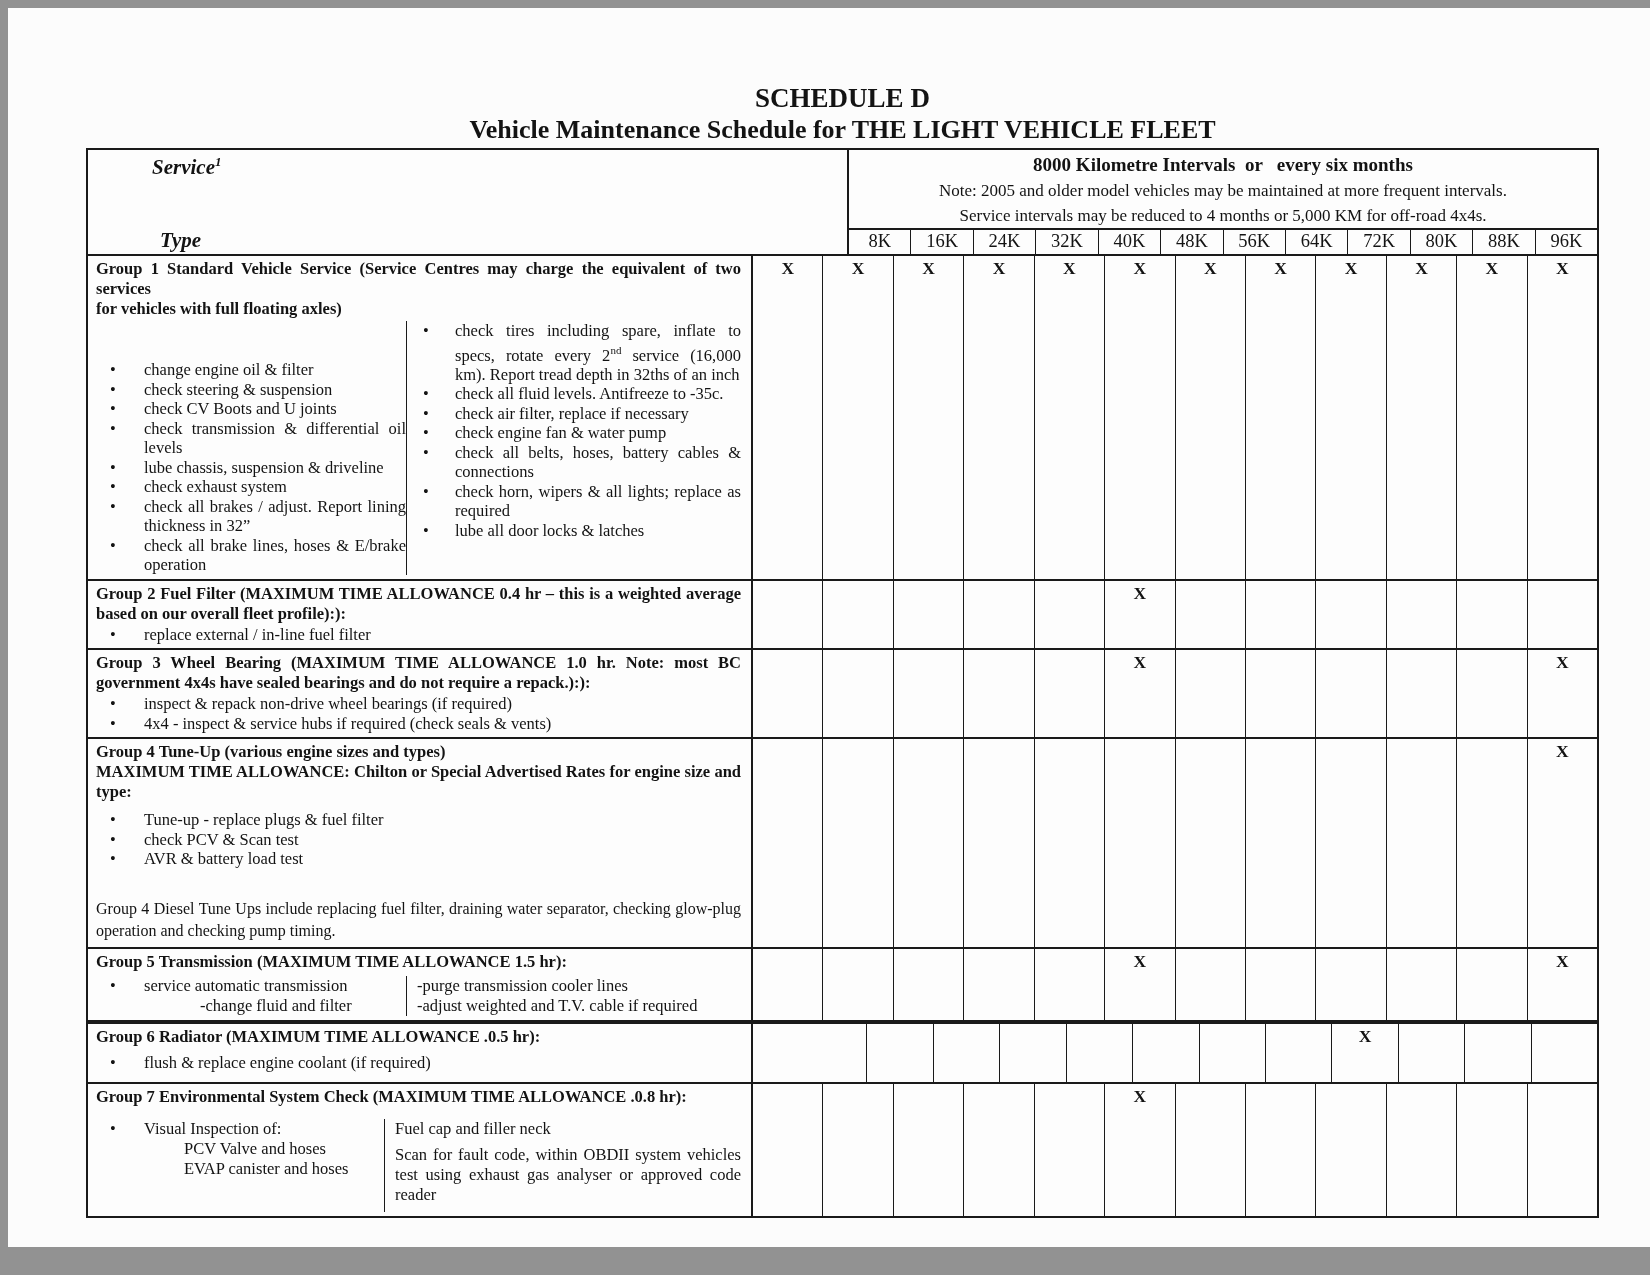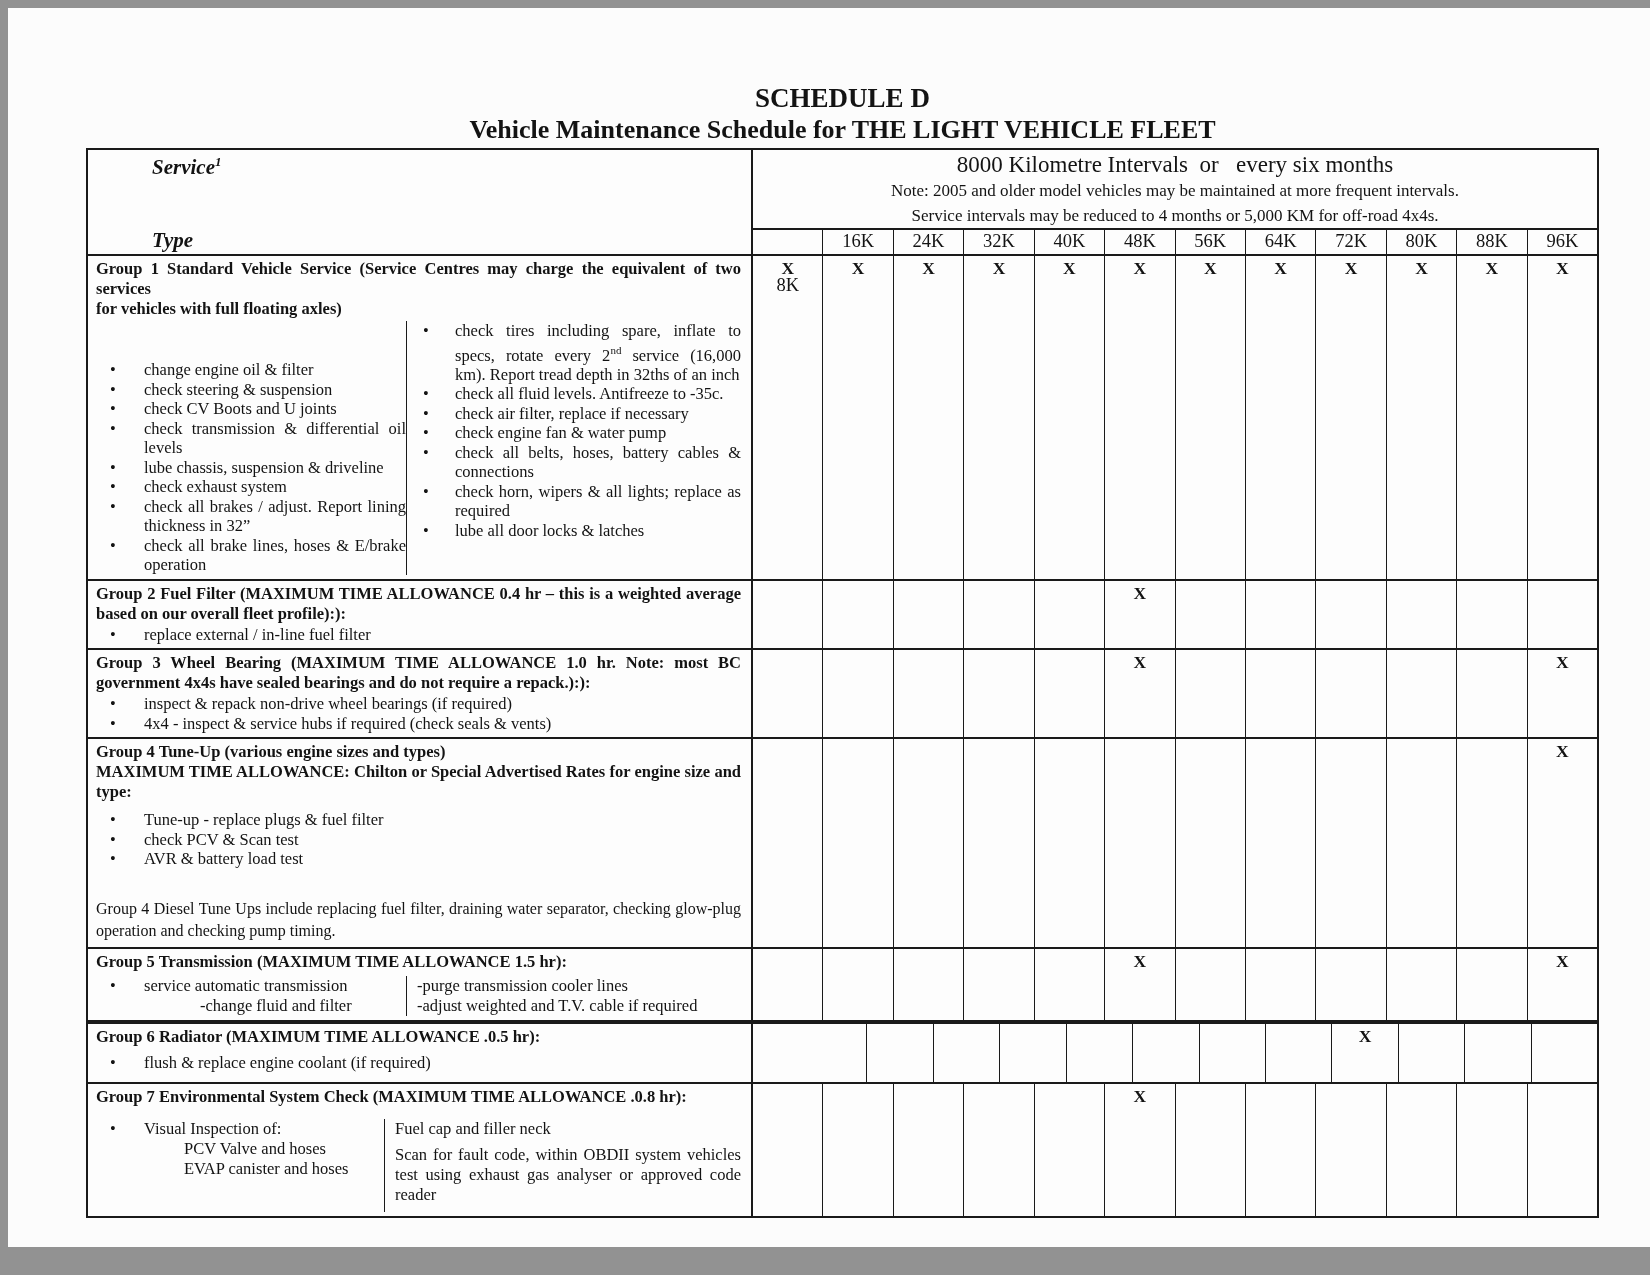--- a/index.html
+++ b/index.html
@@ -16,31 +16,31 @@
   
   .titles{width:1513px;margin-left:34px;padding-top:74px;text-align:center;font-weight:bold;}
   .t1{font-size:27px;line-height:32px;}
   .t2{font-size:26px;line-height:32px;margin-bottom:2px;}
   
   .mtable{
     margin-left:34px;width:1513px;box-sizing:border-box;
     border:2px solid #1a1a1a;background:#fdfdfd;
   }
   .thead{display:flex;height:104px;}
-  .desc-col{width:665px;box-sizing:border-box;border-right:2px solid #1a1a1a;position:relative;}
+  .desc-col{width:761px;box-sizing:border-box;border-right:2px solid #1a1a1a;position:relative;}
   .service{margin:4px 0 0 64px;font-style:italic;font-weight:bold;font-size:21px;}
   .service sup{font-size:13px;}
-  .type{position:absolute;left:64px;bottom:1px;font-style:italic;font-weight:bold;font-size:21px;}
+  .type{position:absolute;left:72px;bottom:1px;font-style:italic;font-weight:bold;font-size:21px;}
   .head-right{flex:1;display:flex;flex-direction:column;min-width:0;}
   .ihead{height:80px;box-sizing:border-box;border-bottom:2px solid #1a1a1a;text-align:center;padding-top:2px;}
-  .ititle{font-weight:normal;font-size:23px;line-height:26px;white-space:pre-wrap;}
+  .ititle{font-weight:bold;font-size:19px;line-height:26px;white-space:pre-wrap;}
   .inote{font-size:17px;line-height:25px;}
   .kbar{flex:1;display:flex;}
   .kcell{flex:1;text-align:center;font-size:18.5px;line-height:23px;border-left:1px solid #1a1a1a;}
-  .kcell:first-child{border-left:none;margin-top:44px;}
+  .kcell:first-child{border-left:none;}
   
   .grow{display:flex;border-top:2px solid #1a1a1a;}
   .grow.thick{border-top-width:4px;}
   .desc{
     width:665px;box-sizing:border-box;border-right:2px solid #1a1a1a;
     padding:3px 10px 4px 8px;display:flex;flex-direction:column;min-width:0;
   }
   .ghead{font-weight:bold;font-size:16.5px;line-height:20px;text-align:justify;}
   .ghead.jline{text-align-last:justify;}
   .blist{margin-top:1px;}

